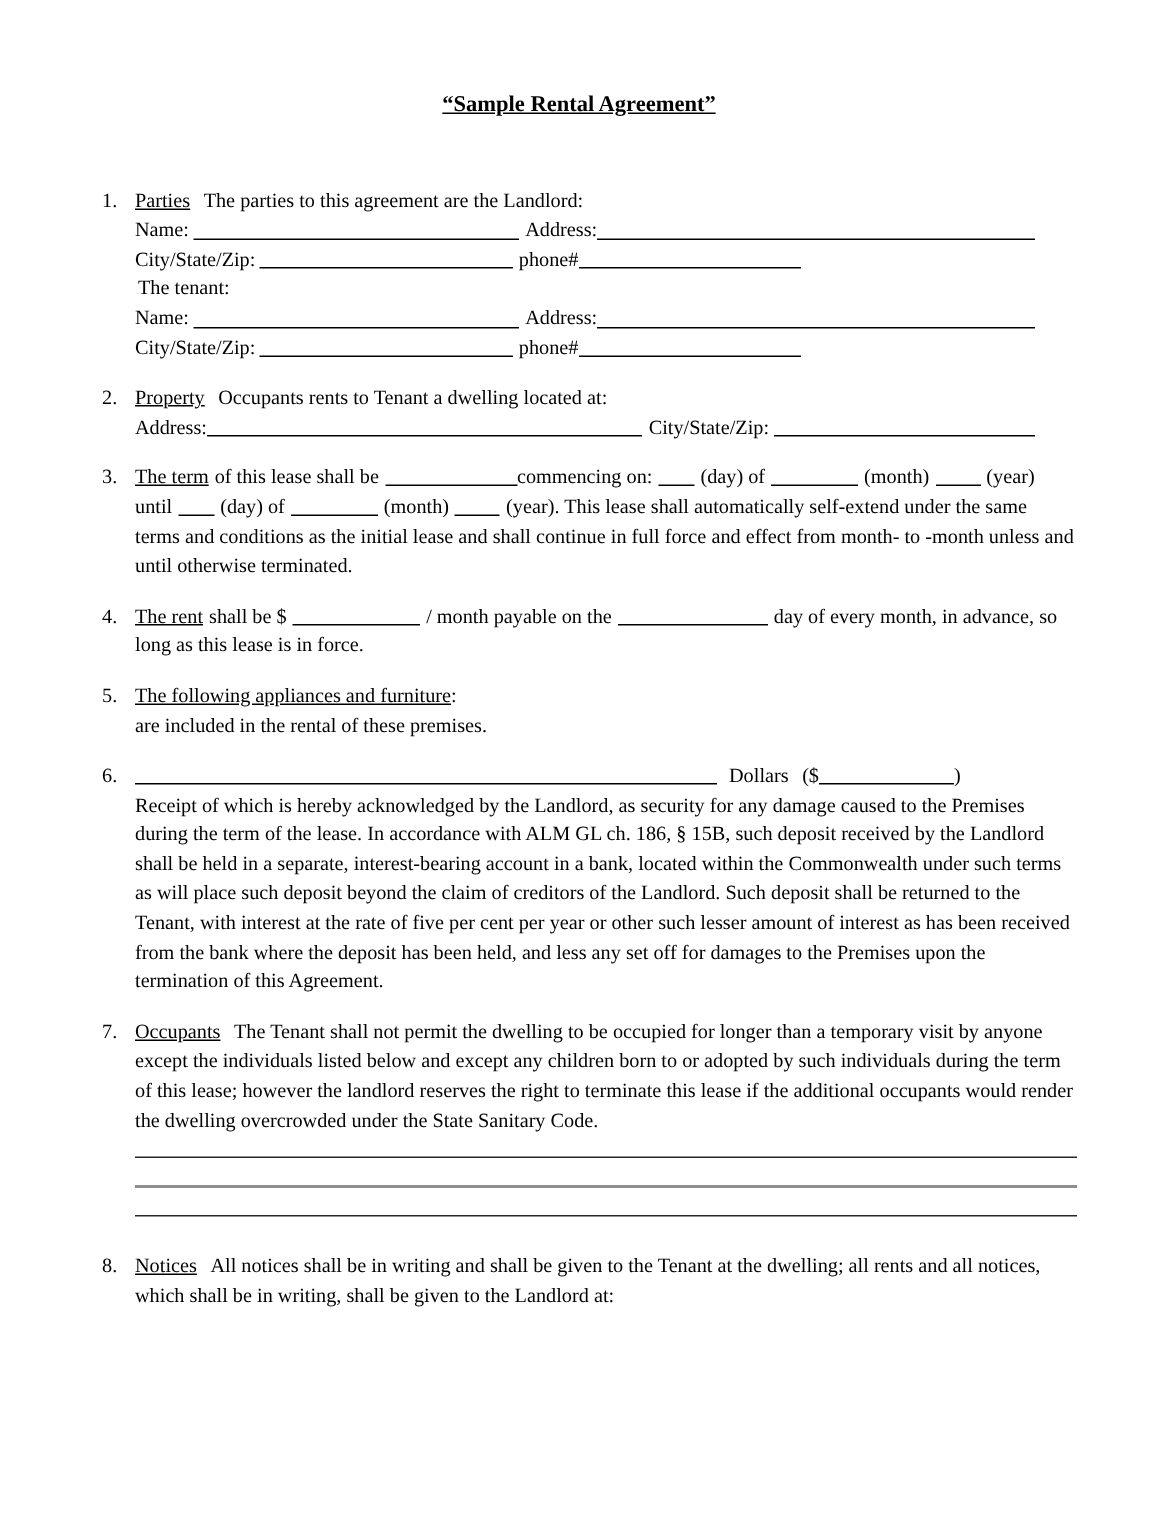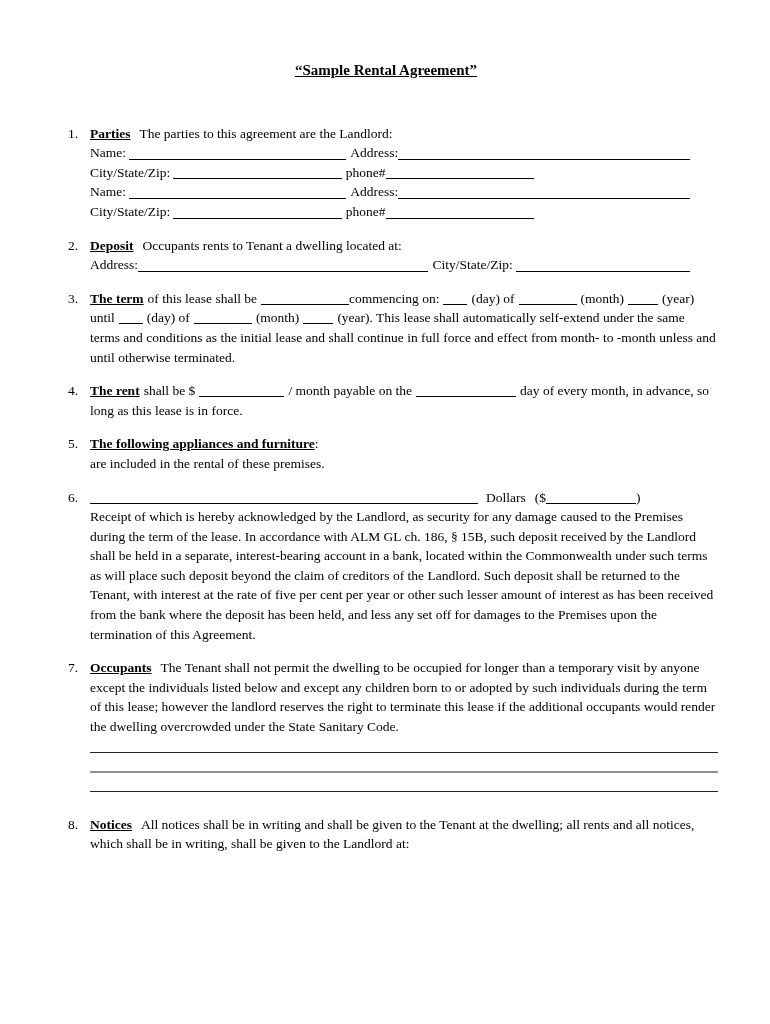--- a/index.html
+++ b/index.html
@@ -11,21 +11,21 @@
     position:relative; overflow:hidden;
   }
   .title {
     text-align:center; font-weight:bold; font-size:15px;
     text-decoration:underline; margin-left:-14px; margin-bottom:43px;
     white-space:nowrap;
   }
   .section { display:flex; margin-bottom:14px; }
   .num { width:22px; flex-shrink:0; }
   .sec-body { width:630px; }
-  .heading { text-decoration:underline;font-weight:bold; }
+  .heading { text-decoration:underline; }
   .h-gap { margin-right:9px; }
   .h-sp  { margin-right:4px; }
   .line  { white-space:nowrap; }
   
   .fill-row { display:flex; align-items:flex-end; height:19.6px; }
   .fill-row .lbl { flex:0 0 auto; white-space:pre;margin-top:37px; }
   .blank { border-bottom:1px solid #000; margin:0 4px 3px 3px; height:0; min-width:10px; }
   .blank.last { margin-right:0; }
   .blank.ml0 { margin-left:0; }
   .row-full { width:600px; }
@@ -68,39 +68,40 @@
         <div class="blank w-name"></div>
         <span class="lbl">Address:</span>
         <div class="blank w-addr last ml0"></div>
       </div>
       <div class="fill-row row-half">
         <span class="lbl">City/State/Zip:</span>
         <div class="blank w-city"></div>
         <span class="lbl">phone#</span>
         <div class="blank w-phone last ml0"></div>
       </div>
+      <div class="tenant-line">The tenant:</div>
       <div class="fill-row row-full">
         <span class="lbl">Name:</span>
         <div class="blank w-name"></div>
         <span class="lbl">Address:</span>
         <div class="blank w-addr last ml0"></div>
       </div>
       <div class="fill-row row-half">
         <span class="lbl">City/State/Zip:</span>
         <div class="blank w-city"></div>
         <span class="lbl">phone#</span>
         <div class="blank w-phone last ml0"></div>
       </div>
     </div>
   </div>
 
   <div class="section">
     <div class="num">2.</div>
     <div class="sec-body">
-      <div><span class="heading h-gap">Deposit</span><span>Occupants rents to Tenant a dwelling located at:</span></div>
+      <div><span class="heading h-gap">Property</span><span>Occupants rents to Tenant a dwelling located at:</span></div>
       <div class="fill-row row-full">
         <span class="lbl">Address:</span>
         <div class="blank w-paddr ml0"></div>
         <span class="lbl">City/State/Zip:</span>
         <div class="blank w-pcity last"></div>
       </div>
     </div>
   </div>
 
   <div class="section">

